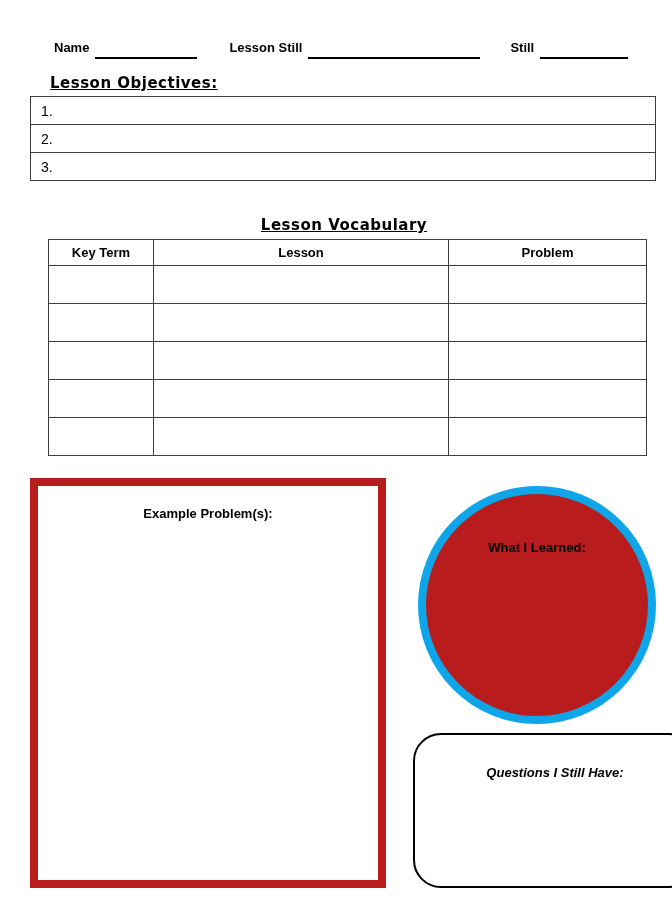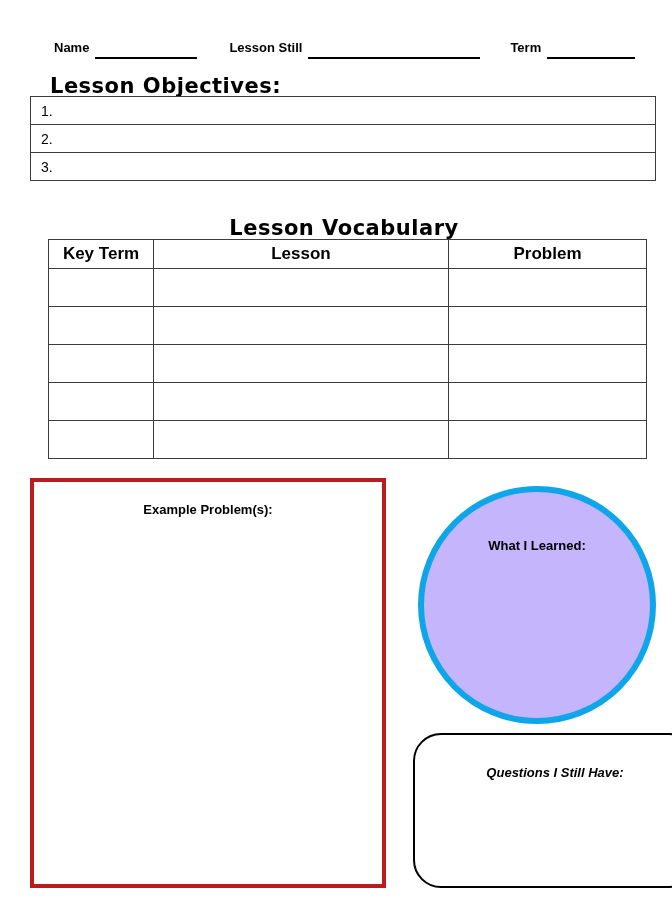--- a/index.html
+++ b/index.html
@@ -29,22 +29,23 @@
   .blank-title { width: 172px; }
   .blank-date { width: 88px; }
   .hdr-label { white-space: nowrap; }
   .hdr-gap-1 { width: 28px; }
   .hdr-gap-2 { width: 26px; }
 
   
   .fancy-heading {
     font-family: "DejaVu Sans", sans-serif;
     font-weight: bold;
-    font-size: 21px;
+    font-size: 15px;
     letter-spacing: 0.5px;
+    text-decoration: underline;
   }
   .objectives-heading { position: absolute; top: 62px; left: 38px; }
   .vocab-heading { position: absolute; top: 204px; left: 0; width: 100%; text-align: center; }
 
   
   .objectives-table {
     position: absolute; top: 88px; left: 22px; width: 626px;
     border-collapse: collapse;
   }
   .objectives-table td {
@@ -57,54 +58,54 @@
 
   
   .vocab-table {
     position: absolute; top: 231px; left: 40px; width: 598px;
     border-collapse: collapse;
     table-layout: fixed;
   }
   .vocab-table th {
     border: 1px solid #3c3c3c;
     height: 26px;
-    font-size: 17px;
+    font-size: 13px;
     font-weight: bold;
     text-align: center;
     vertical-align: middle;
   }
   .vocab-table td {
     border: 1px solid #3c3c3c;
     height: 38px;
   }
   .col-keyterm { width: 105px; }
   .col-meaning { width: 295px; }
   .col-example { width: 198px; }
 
   
   .example-box {
     position: absolute; top: 470px; left: 22px;
     width: 356px; height: 410px;
-    border: 4px solid #b91c1c;
+    border: 8px solid #b91c1c;
     background: #fff;
   }
   .example-box .box-title {
     margin-top: 12px;
     text-align: center;
     font-weight: bold;
     font-size: 13px;
   }
 
   
   .learned-circle {
     position: absolute; top: 478px; left: 410px;
     width: 238px; height: 238px;
-    border: 6px solid #0ea5e9;
+    border: 8px solid #0ea5e9;
     border-radius: 50%;
-    background: #c4b5fd;
+    background: #b91c1c;
   }
   .learned-circle .circle-title {
     margin-top: 38px;
     text-align: center;
     font-weight: bold;
     font-size: 13px;
   }
 
   
   .questions-box {
@@ -134,21 +135,21 @@
 
 <div class="page">
 
   <div class="header-row">
     <span class="hdr-label">Name</span>
     <span class="blank-line blank-name"></span>
     <span class="hdr-gap-1"></span>
     <span class="hdr-label">Lesson Still</span>
     <span class="blank-line blank-title"></span>
     <span class="hdr-gap-2"></span>
-    <span class="hdr-label">Term</span>
+    <span class="hdr-label">Still</span>
     <span class="blank-line blank-date"></span>
   </div>
 
   <div class="fancy-heading objectives-heading">Lesson Objectives:</div>
 
   <table class="objectives-table">
     <tbody>
       <tr>
         <td>1.</td>
       </tr>

